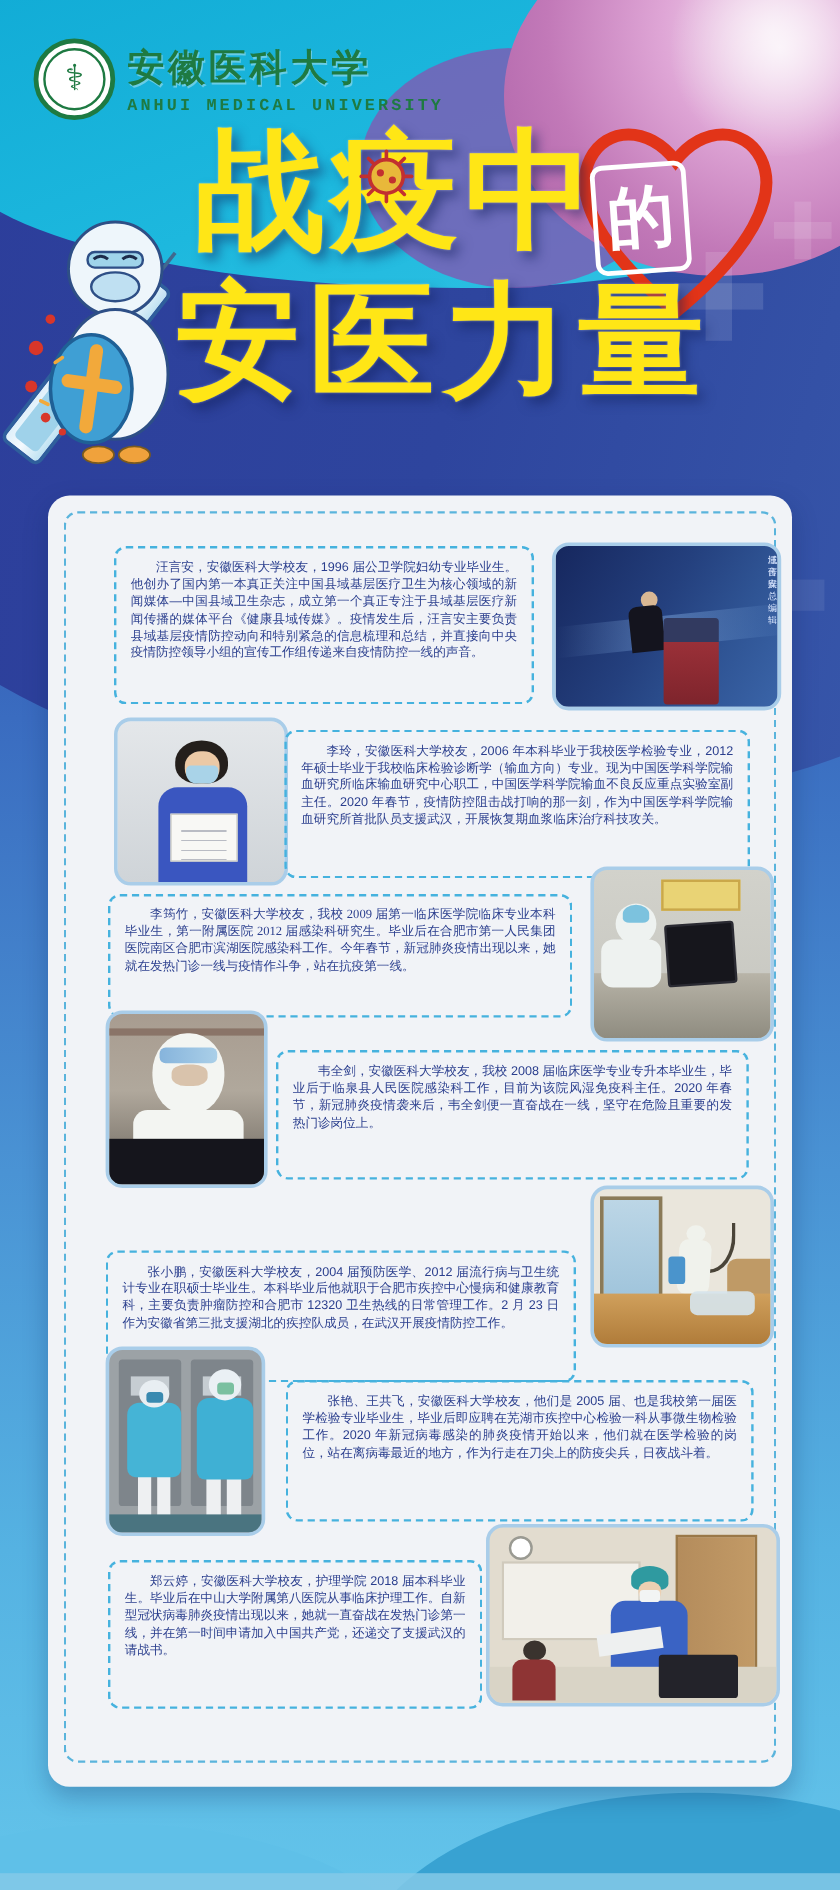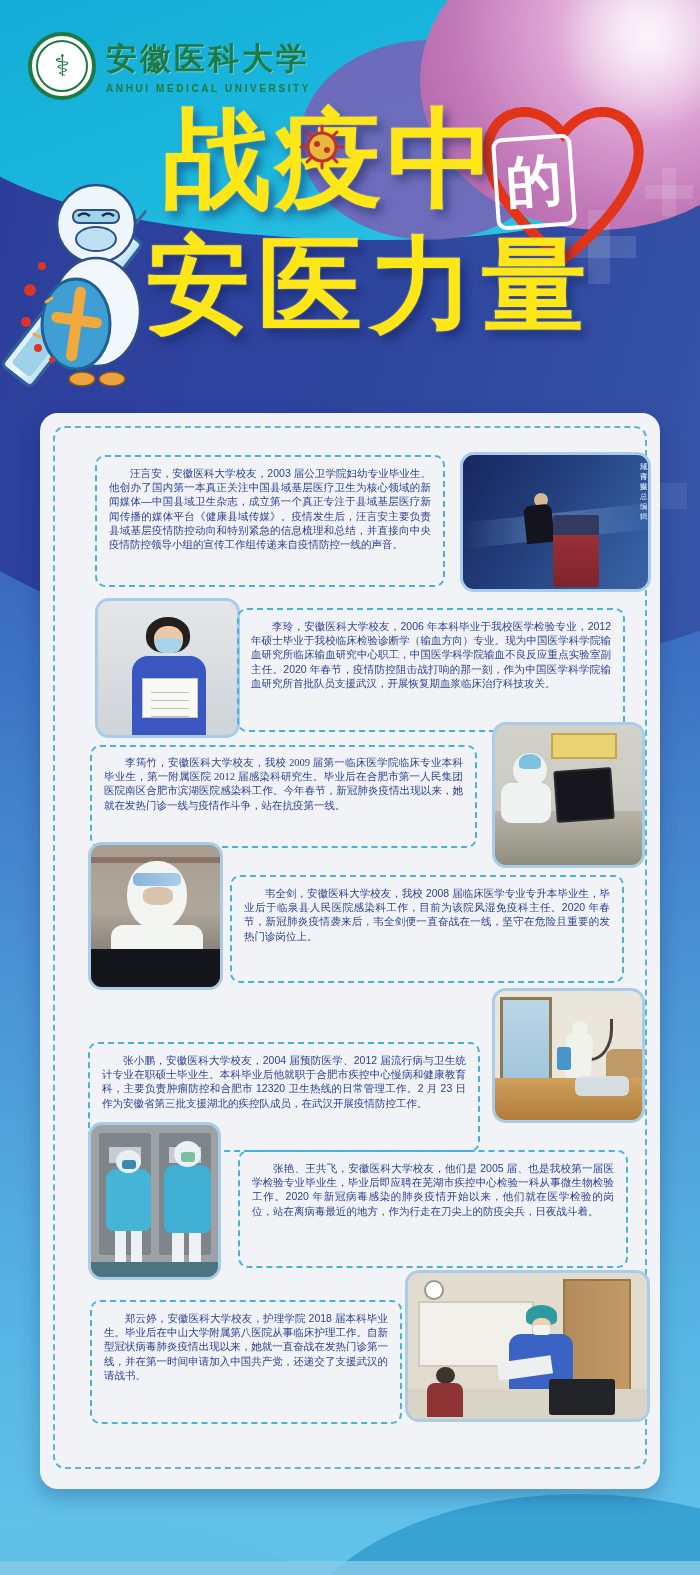--- a/index.html
+++ b/index.html
@@ -37,21 +37,21 @@
 
   
   .logo-row{position:absolute;left:28px;top:32px;display:flex;align-items:center;z-index:5;}
   .seal{width:68px;height:68px;border-radius:50%;background:#ffffff;border:4px solid #1e7a42;
     display:flex;align-items:center;justify-content:center;box-sizing:border-box;}
   .seal-inner{width:48px;height:48px;border-radius:50%;border:2px solid #1e7a42;color:#1e7a42;
     display:flex;align-items:center;justify-content:center;font-size:30px;line-height:1;}
   .logo-text{margin-left:10px;}
   .logo-cn{font-size:31px;font-weight:bold;color:#1e7a42;letter-spacing:3px;
     text-shadow:1px 1px 0 rgba(255,255,255,.35);}
-  .logo-en{font-size:10px;font-weight:bold;color:#1e7a42;letter-spacing:2.6px;margin-top:3px;}
+  .logo-en{font-size:14px;font-weight:bold;color:#1e7a42;letter-spacing:2.6px;margin-top:3px;font-family:Liberation Mono, monospace;}
 
   
   .title1{position:absolute;left:163px;top:100px;z-index:6;font-weight:900;font-size:108px;line-height:1.1;
     color:#ffe616;letter-spacing:4px;text-shadow:0 0 2px #fff7,5px 6px 10px rgba(15,30,90,.5);}
   .title2{position:absolute;left:146px;top:228px;z-index:6;font-weight:900;font-size:104px;line-height:1.1;
     color:#ffe616;letter-spacing:8px;text-shadow:0 0 2px #fff7,5px 6px 10px rgba(15,30,90,.5);}
   .heart{position:absolute;left:468px;top:82px;z-index:5;}
   .de-box{position:absolute;left:494px;top:136px;width:72px;height:84px;z-index:7;
     border:4px solid #ffffff;border-radius:10px;transform:rotate(-4deg);
     display:flex;align-items:center;justify-content:center;
@@ -237,21 +237,21 @@
     <circle cx="18" cy="20" r="3" fill="#c23030"></circle>
       <circle cx="28" cy="26" r="3" fill="#c23030"></circle>
   </svg>
   <div class="de-box">的</div>
   <div class="title2">安医力量</div>
 
   <div class="panel">
     <div class="panel-dash"></div>
 
     <div class="tbox" style="left:55px;top:42px;width:350px;height:132px;">
-      <p>汪言安，安徽医科大学校友，2003 届公卫学院妇幼专业毕业生。他创办了国内第一本真正关注中国县域基层医疗卫生为核心领域的新闻媒体—中国县域卫生杂志，成立第一个真正专注于县域基层医疗新闻传播的媒体平台《健康县域传媒》。疫情发生后，汪言安主要负责县域基层疫情防控动向和特别紧急的信息梳理和总结，并直接向中央疫情防控领导小组的宣传工作组传递来自疫情防控一线的声音。</p>
+      <p>汪言安，安徽医科大学校友，1996 届公卫学院妇幼专业毕业生。他创办了国内第一本真正关注中国县域基层医疗卫生为核心领域的新闻媒体—中国县域卫生杂志，成立第一个真正专注于县域基层医疗新闻传播的媒体平台《健康县域传媒》。疫情发生后，汪言安主要负责县域基层疫情防控动向和特别紧急的信息梳理和总结，并直接向中央疫情防控领导小组的宣传工作组传递来自疫情防控一线的声音。</p>
     </div>
     <div class="photo ph1" style="left:420px;top:39px;width:191px;height:140px;">
       <div class="light"></div>
       <div class="cap">
         <div>域传媒总编辑</div>
         <div>汪言安</div>
       </div>
       <div class="head"></div>
       <div class="torso"></div>
       <div class="podium"></div>

